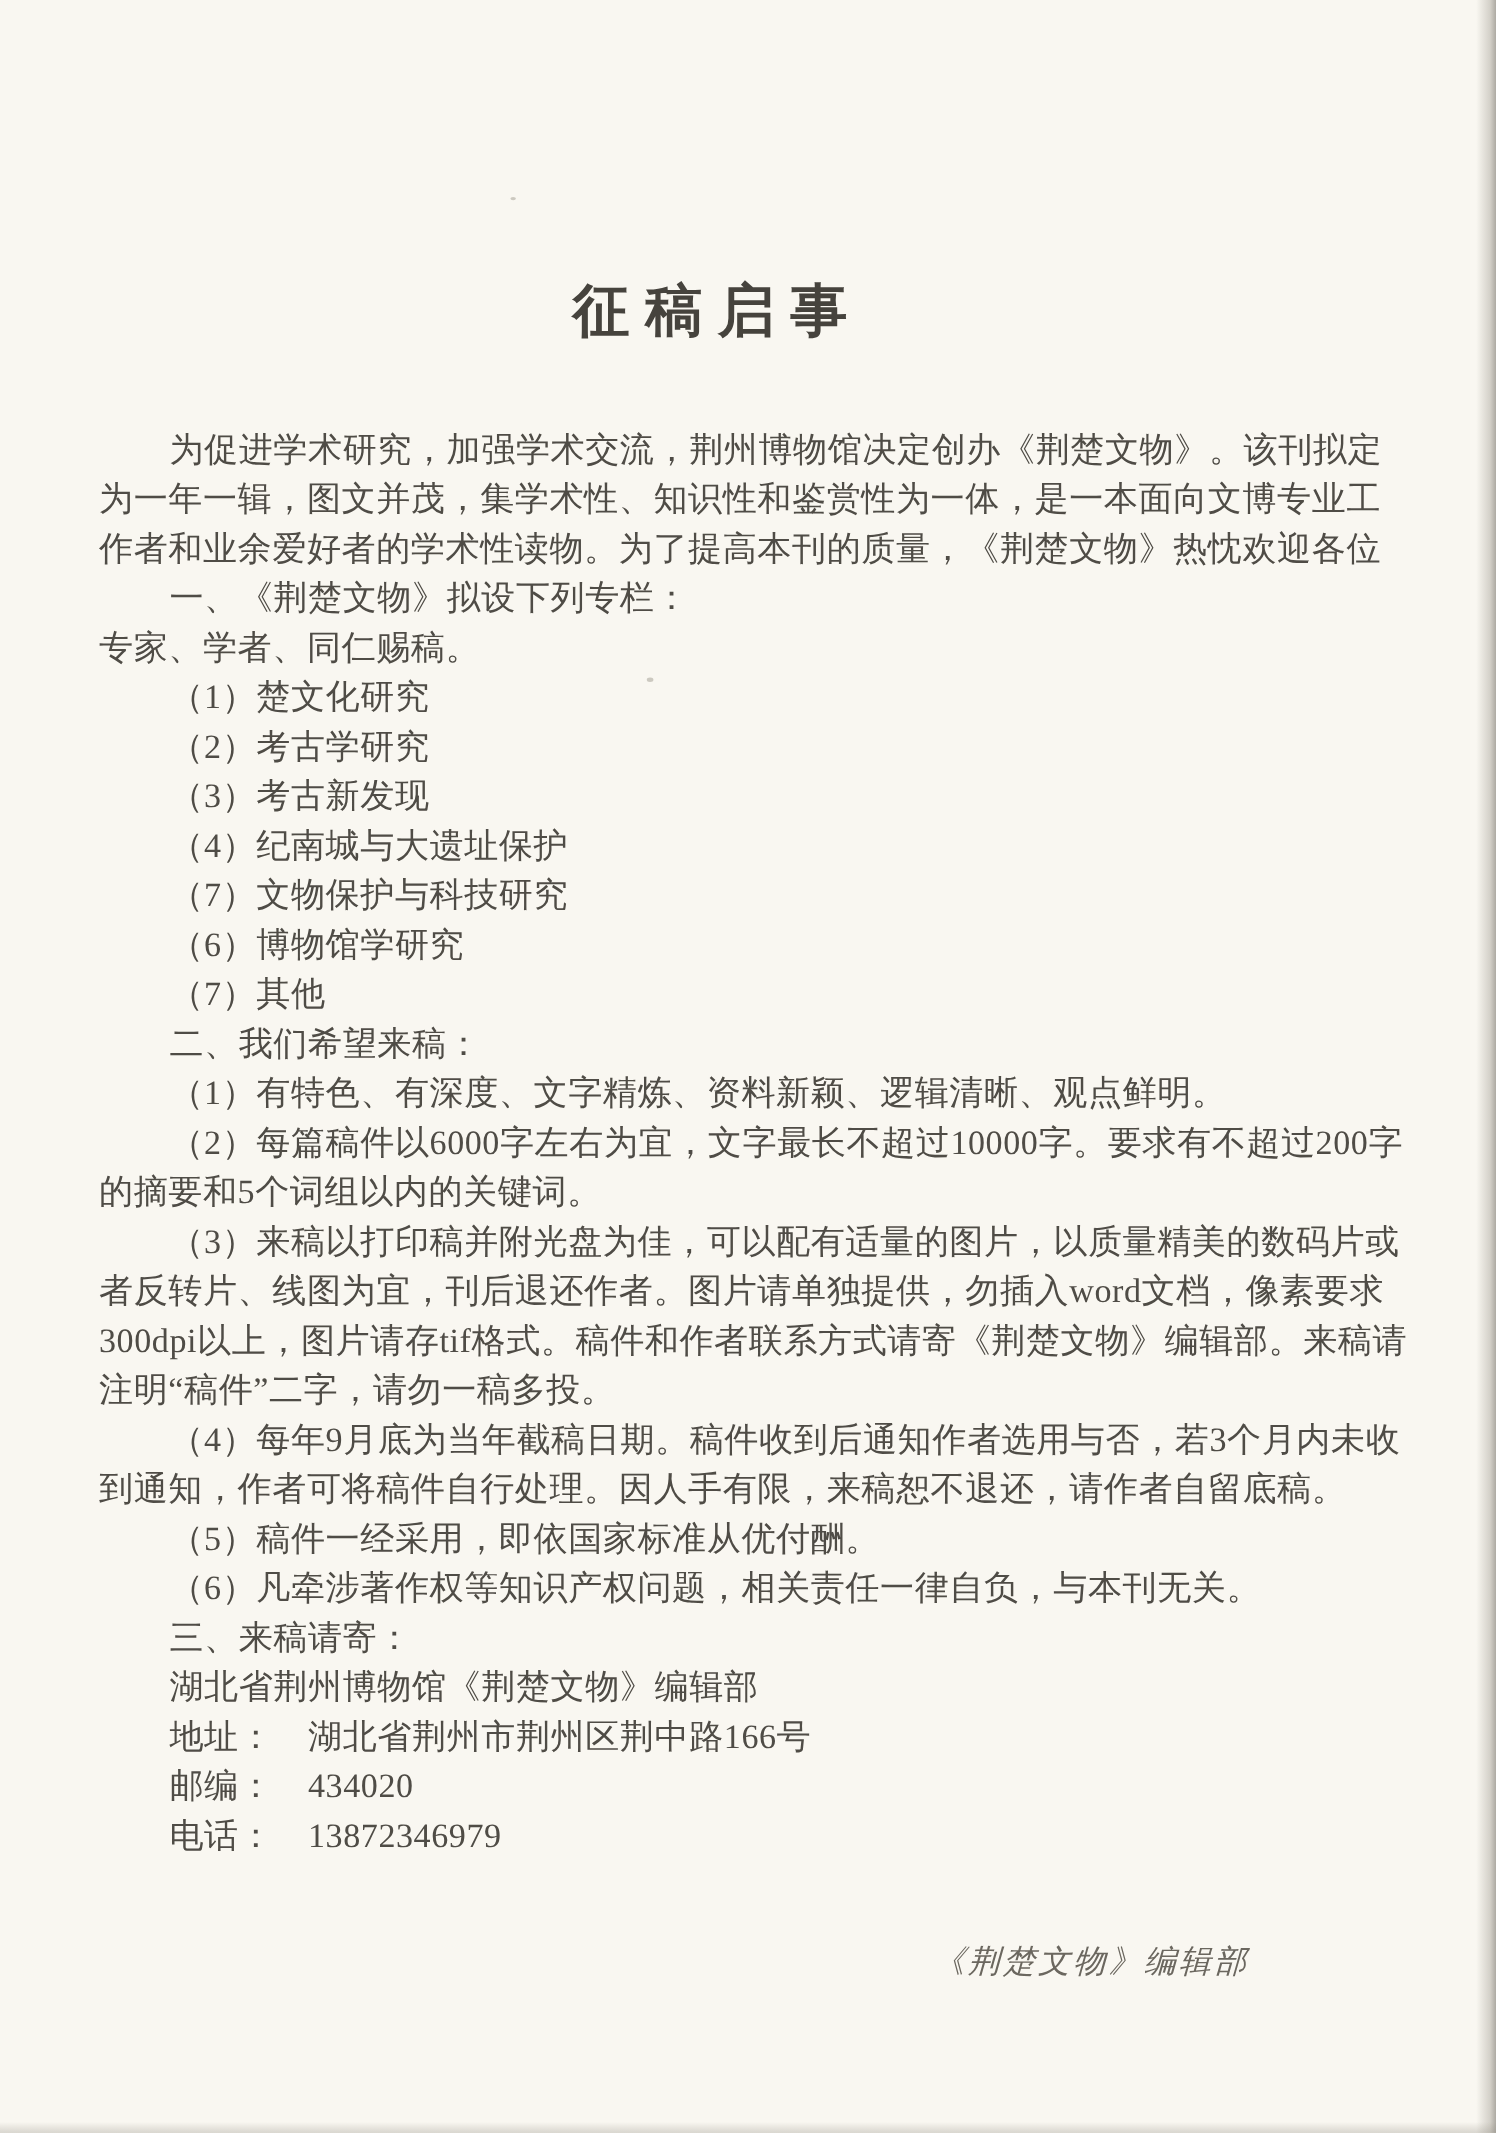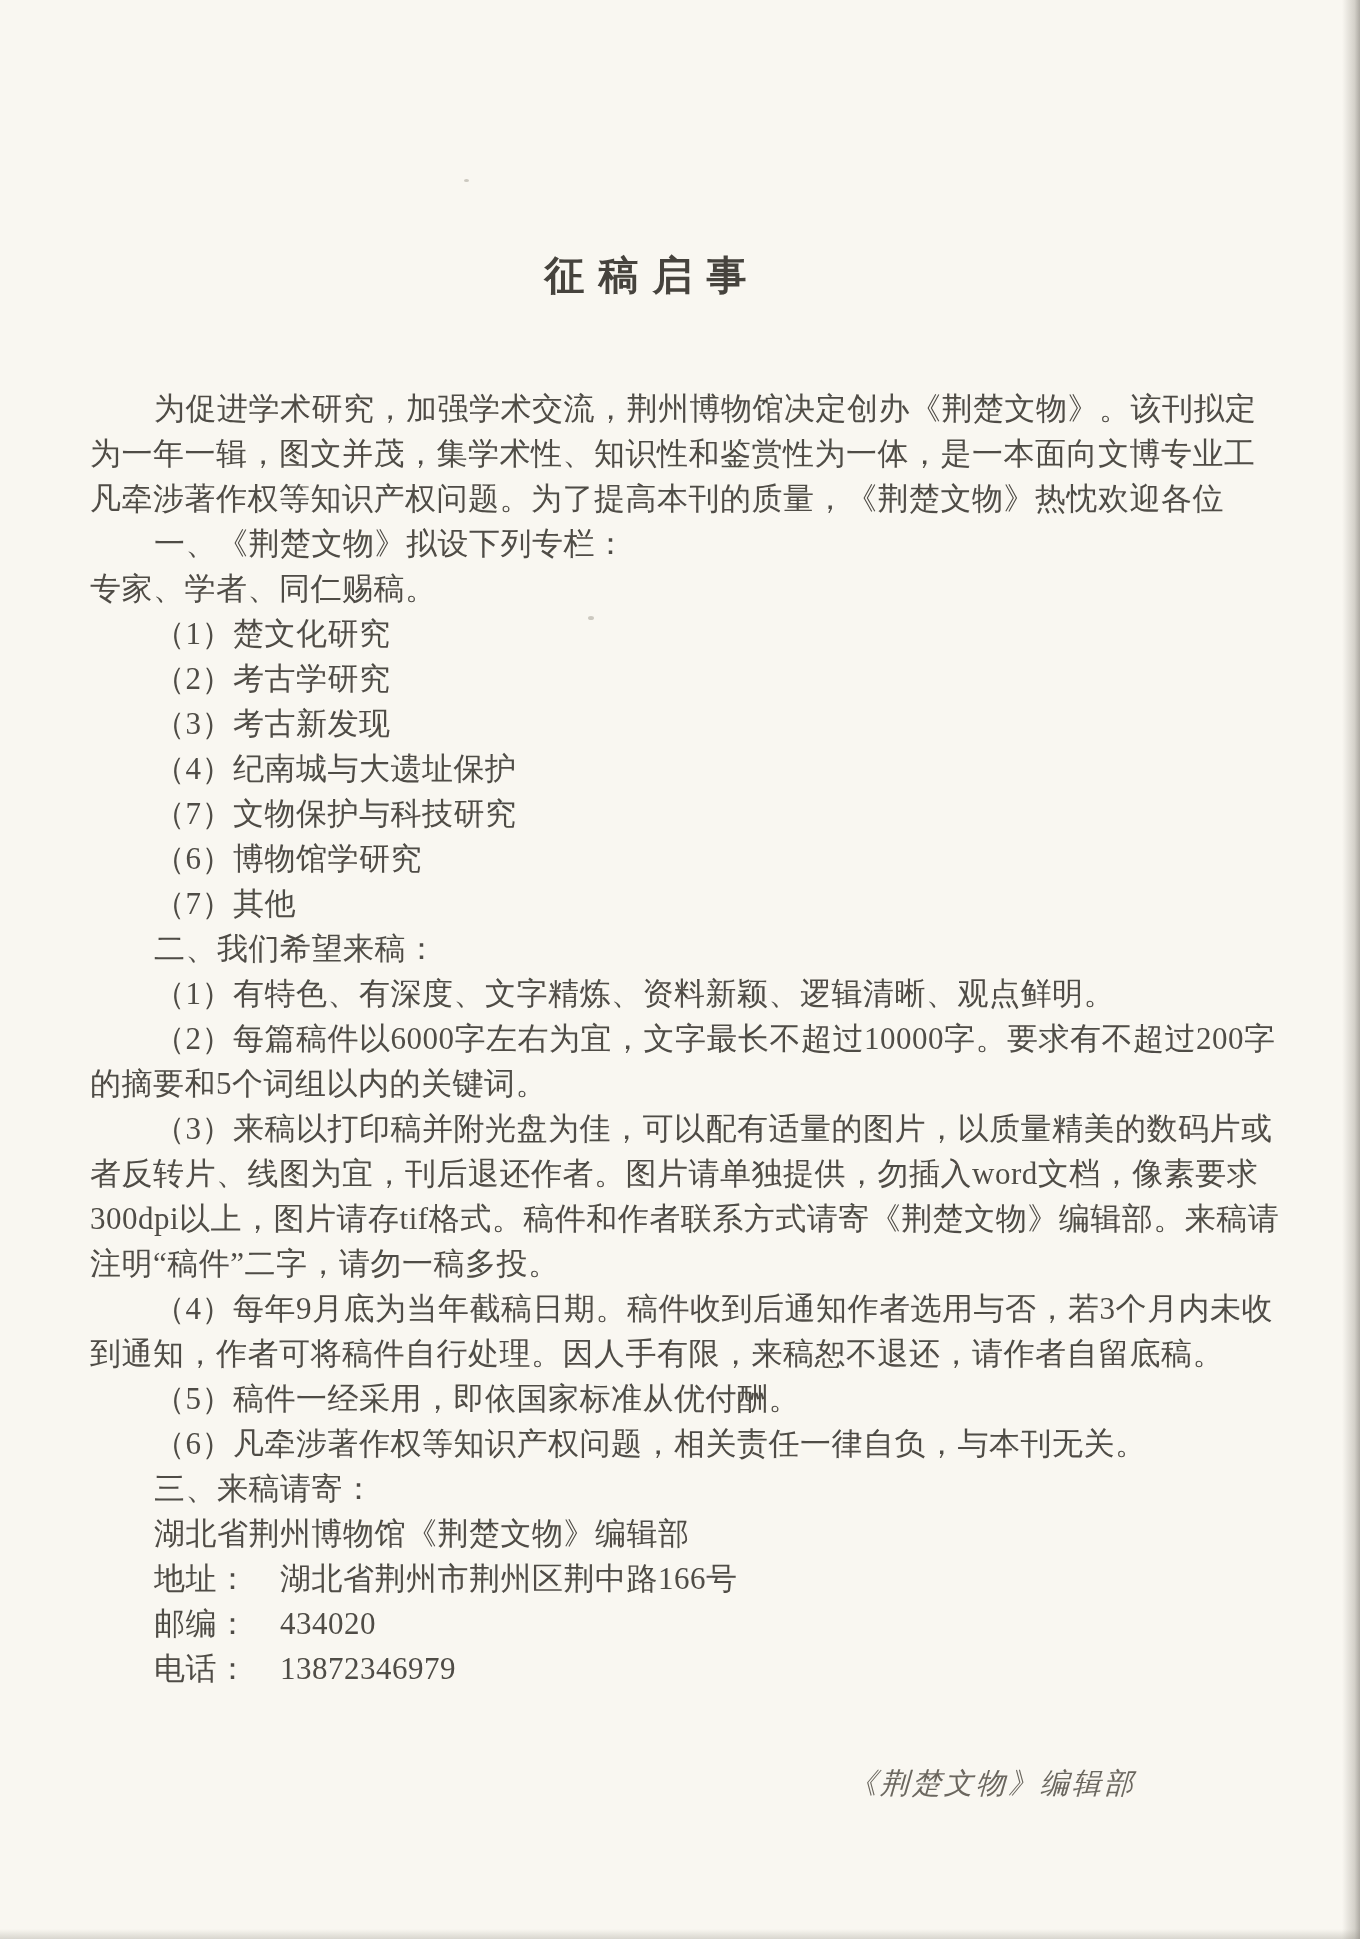--- a/index.html
+++ b/index.html
@@ -41,21 +41,21 @@
   .speck.s1 { left: 464px; top: 179px; width: 5px; height: 3px; }
   .speck.s2 { left: 588px; top: 616px; width: 6px; height: 4px; }
 
   .doc-title {
     position: absolute;
     top: 248px;
     left: 90px;
     width: 1125px;
     margin: 0;
     text-align: center;
-    font-size: 40px;
+    font-size: 52px;
     font-weight: bold;
     letter-spacing: 14px;
     color: #46433d;
   }
   .body-lines {
     position: absolute;
     top: 386px;
     left: 90px;
     width: 1155px;
   }
@@ -83,21 +83,21 @@
 </head>
 <body>
 
 <div class="page">
 
   <h1 class="doc-title">征稿启事</h1>
 
   <div class="body-lines">
       <div class="line indent">为促进学术研究，加强学术交流，荆州博物馆决定创办《荆楚文物》。该刊拟定</div>
       <div class="line">为一年一辑，图文并茂，集学术性、知识性和鉴赏性为一体，是一本面向文博专业工</div>
-      <div class="line">凡牵涉著作权等知识产权问题。为了提高本刊的质量，《荆楚文物》热忱欢迎各位</div>
+      <div class="line">作者和业余爱好者的学术性读物。为了提高本刊的质量，《荆楚文物》热忱欢迎各位</div>
       <div class="line indent">一、《荆楚文物》拟设下列专栏：</div>
       <div class="line">专家、学者、同仁赐稿。</div>
       <div class="line indent">（1）楚文化研究</div>
       <div class="line indent">（2）考古学研究</div>
       <div class="line indent">（3）考古新发现</div>
       <div class="line indent">（4）纪南城与大遗址保护</div>
       <div class="line indent">（7）文物保护与科技研究</div>
       <div class="line indent">（6）博物馆学研究</div>
       <div class="line indent">（7）其他</div>
       <div class="line indent">二、我们希望来稿：</div>

